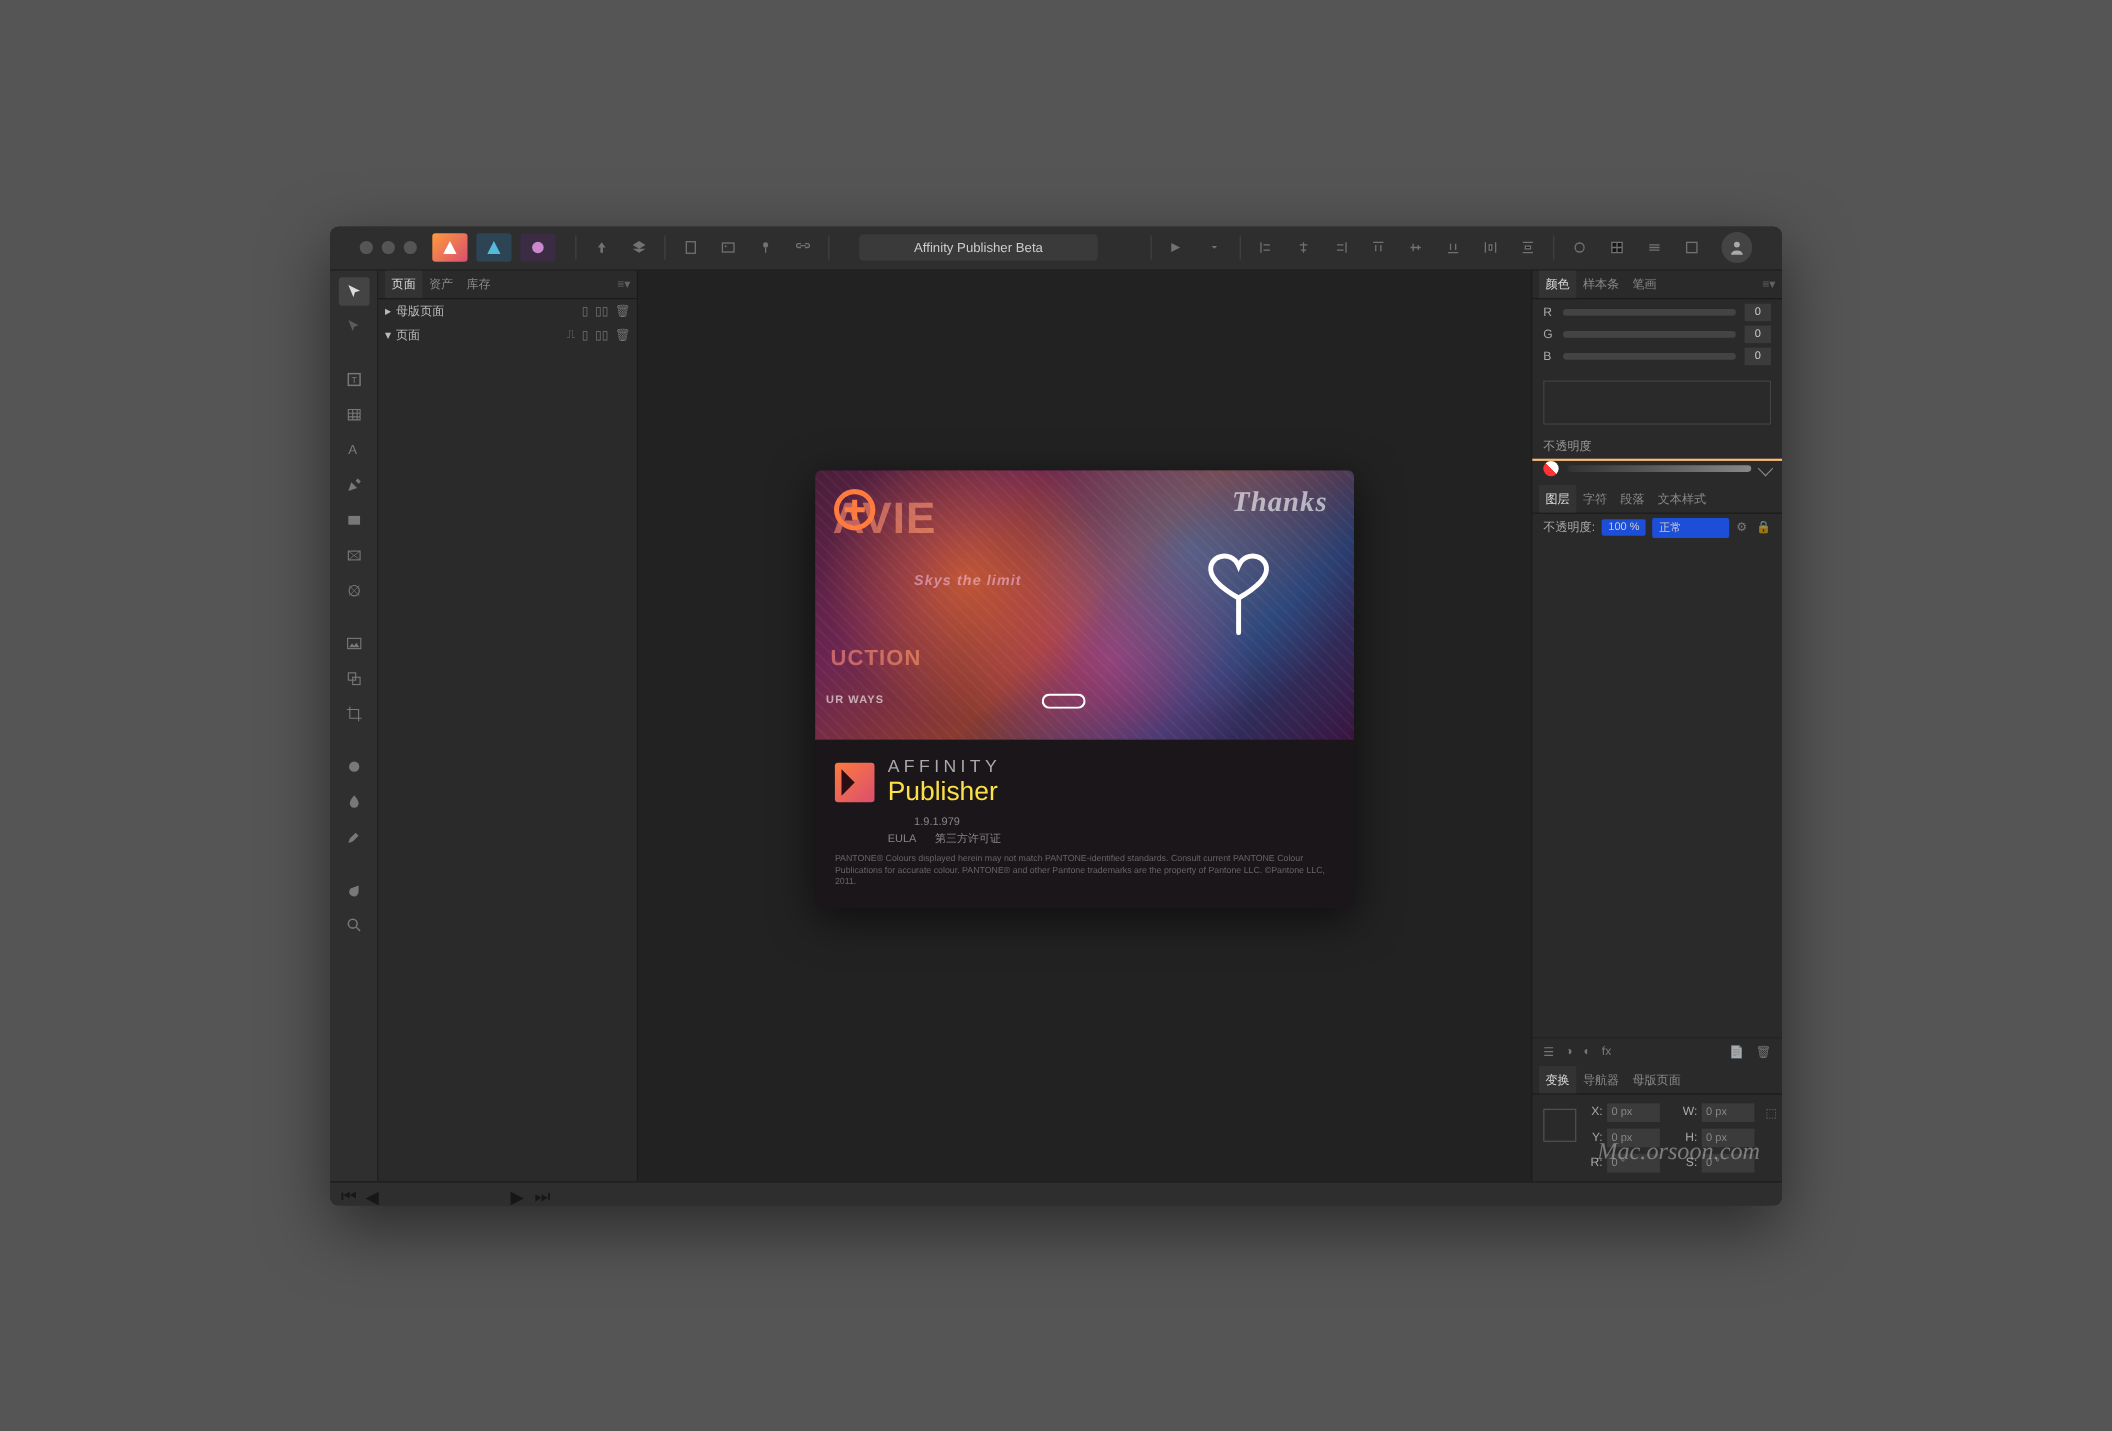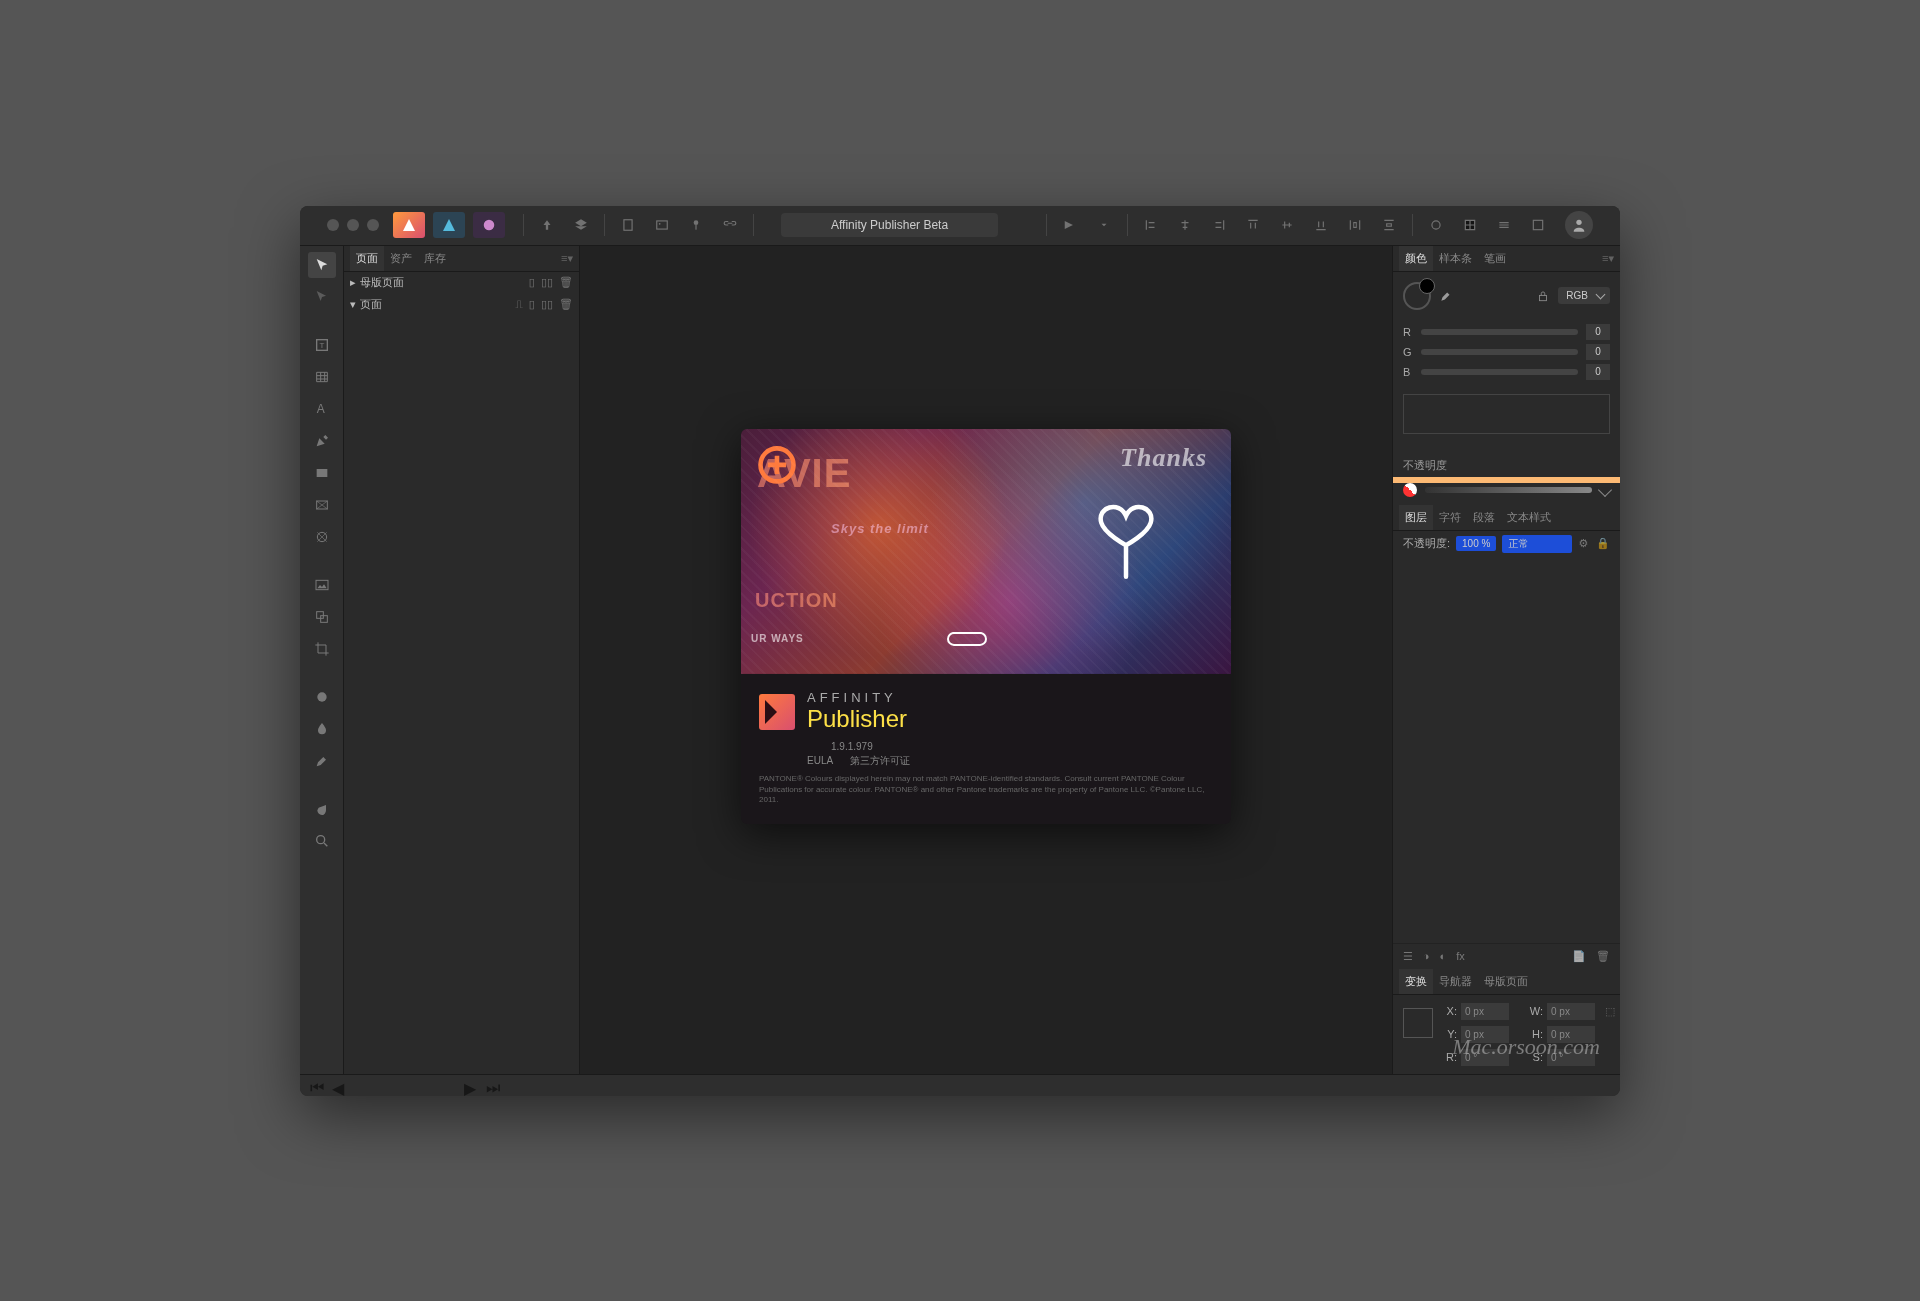--- a/index.html
+++ b/index.html
@@ -36,21 +36,21 @@
  radial-gradient(circle at 55% 70%, rgba(200,60,150,.55), transparent 42%),
  linear-gradient(135deg,#4a1e3a 0%,#6b2550 25%,#8a3a30 50%,#2a3a6a 75%,#3a1540 100%);
  position:relative;overflow:hidden;}
 .splash-img::after{content:"";position:absolute;inset:0;background:
  repeating-linear-gradient(45deg, rgba(255,255,255,.03) 0 2px, transparent 2px 8px);}
 .collage-text{position:absolute;font-weight:800;letter-spacing:1px;opacity:.6;mix-blend-mode:screen;}
 .splash-body{padding:16px 18px 18px;}
 .splash-row{display:flex;align-items:center;gap:12px;}
 .splash-logo{width:36px;height:36px;background:linear-gradient(135deg,#ff7a3d,#d94f6f);border-radius:3px;position:relative;}
 .splash-logo::after{content:"";position:absolute;left:6px;top:6px;width:0;height:0;border-left:12px solid #2a0e14;border-top:12px solid transparent;border-bottom:12px solid transparent;}
-.brand small{display:block;color:#aaa;font-size:13px;letter-spacing:4px;}
+.brand small{display:block;color:#aaa;font-size:16px;letter-spacing:4px;}
 .brand b{display:block;color:#fde047;font-size:24px;font-weight:400;}
 .ver{color:#888;font-size:10px;margin:8px 0 2px 72px;}
 .links{color:#888;font-size:10px;margin:0 0 6px 48px;}
 .links span{margin-right:14px;text-align:center;}
 .legal{color:#666;font-size:8px;line-height:1.3;margin-top:4px;}
 .rightpanel{width:228px;background:#2a2a2a;border-left:1px solid #1a1a1a;display:flex;flex-direction:column;font-size:11px;color:#aaa;}
 .colorwell{height:48px;display:flex;align-items:center;padding:0 10px;gap:8px;}
 .ring{width:28px;height:28px;border:2px solid #555;border-radius:50%;position:relative;}
 .ring::after{content:"";position:absolute;right:-6px;top:-6px;width:14px;height:14px;border-radius:50%;background:#000;border:1px solid #666;}
 .picker-ico{width:14px;height:14px;opacity:.7}
@@ -60,21 +60,21 @@
 .rgb{padding:2px 10px 8px;}
 .rgb-row{display:flex;align-items:center;gap:8px;height:20px;}
 .rgb-row label{width:10px;}
 .slider{flex:1;height:6px;background:#444;border-radius:3px;}
 .valbox{width:24px;height:16px;background:#3b3b3b;text-align:center;font-size:10px;line-height:16px;color:#ccc;}
 .preview{height:40px;margin:4px 10px 8px;border:1px solid #444;}
 .op-row{display:flex;align-items:center;padding:0 10px 8px;gap:8px;}
 .op-ico{width:14px;height:14px;border-radius:50%;background:linear-gradient(45deg,#f33 50%,#fff 50%);}
 .op-slider{flex:1;height:6px;background:linear-gradient(90deg,#333,#888);border-radius:3px;}
 .op-caret{width:10px;height:10px;border-top:1px solid #888;border-right:1px solid #888;transform:rotate(135deg);}
-.secthead{padding:4px 10px;color:#999;border-bottom:6px solid #fdba74;margin-top:12px;}
+.secthead{padding:4px 10px;color:#999;border-bottom:2px solid #fdba74;}
 .layerbar{display:flex;align-items:center;padding:4px 10px;gap:6px;}
 .dd{background:#1d4ed8;padding:2px 6px;border-radius:2px;font-size:10px;color:#ccc;}
 .layerbar .right{margin-left:auto;display:flex;gap:8px;opacity:.6;}
 .spacer{flex:1;}
 .layerfoot{display:flex;align-items:center;padding:6px 10px;gap:10px;opacity:.6;border-top:1px solid #1e1e1e;}
 .layerfoot .r{margin-left:auto;display:flex;gap:10px;}
 .transform{padding:8px 10px;}
 .tf-grid{display:grid;grid-template-columns:auto 1fr auto 1fr auto;gap:6px 10px;align-items:center;}
 .tf-grid label{color:#aaa;width:14px;text-align:right;}
 .tf-grid input{background:#3b3b3b;border:none;color:#888;font-size:10px;padding:3px 4px;width:48px;}
@@ -397,31 +397,20 @@
     </div>
    </div>
   </div>
 
   <div class="rightpanel">
    <div class="tabs">
     <div class="tab active">颜色</div>
     <div class="tab">样本条</div>
     <div class="tab">笔画</div>
     <div class="menu">≡▾</div>
-   </div>
-   <div class="colorwell">
-    <div class="ring"></div>
-    <svg class="picker-ico" viewBox="0 0 24 24">
-            <path fill="#ccc" d="M4 20l2-6 8-8 4 4-8 8zM16 4l4 4"></path>
-          </svg>
-    <svg class="lock-ico" viewBox="0 0 24 24">
-            <rect x="6" y="11" width="12" height="9" fill="none" stroke="#ccc" stroke-width="1.5"></rect>
-            <path fill="none" stroke="#ccc" stroke-width="1.5" d="M9 11V8a3 3 0 016 0v3"></path>
-          </svg>
-    <div class="mode-sel">RGB</div>
    </div>
    <div class="rgb">
     <div class="rgb-row">
             <label>R</label>
             <div class="slider"></div>
             <div class="valbox">0</div>
           </div>
     <div class="rgb-row">
             <label>G</label>
             <div class="slider"></div>

